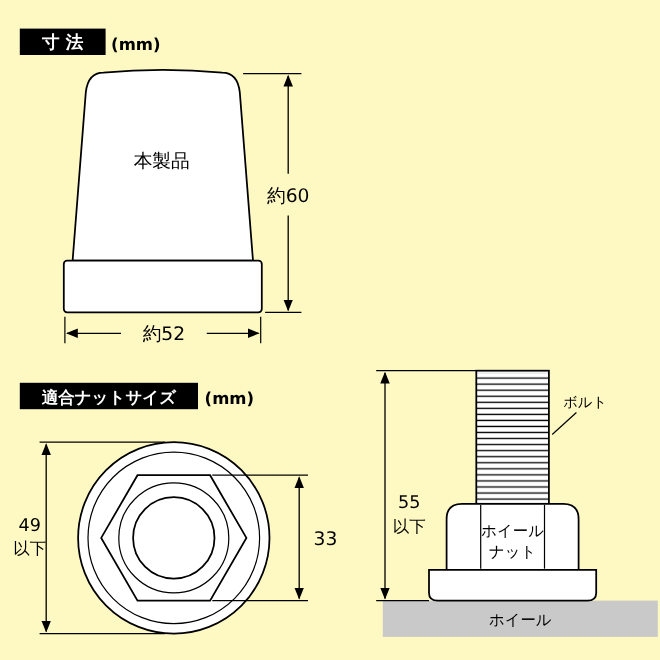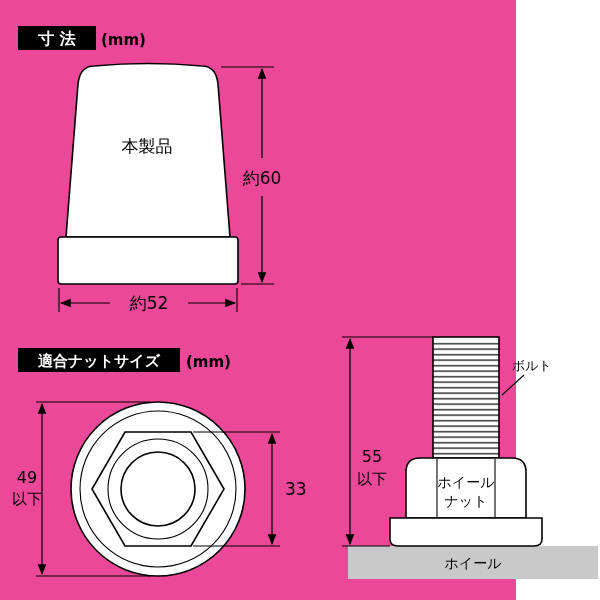--- a/index.html
+++ b/index.html
@@ -5,23 +5,23 @@
   html, body {
     margin: 0;
     padding: 0;
     background: #ffffff;
     width: 600px;
     height: 600px;
     overflow: hidden;
   }
   .stage {
     position: relative;
-    width: 516px;
+    width: 600px;
     height: 600px;
-    background: #ec4899;
+    background: #fef9c3;
   }
   svg text {
     font-family: "DejaVu Sans", "Liberation Sans", sans-serif;
     fill: #000000;
   }
   svg text.header-label {
     fill: #ffffff;
     font-weight: bold;
   }
   svg text.unit-label {

